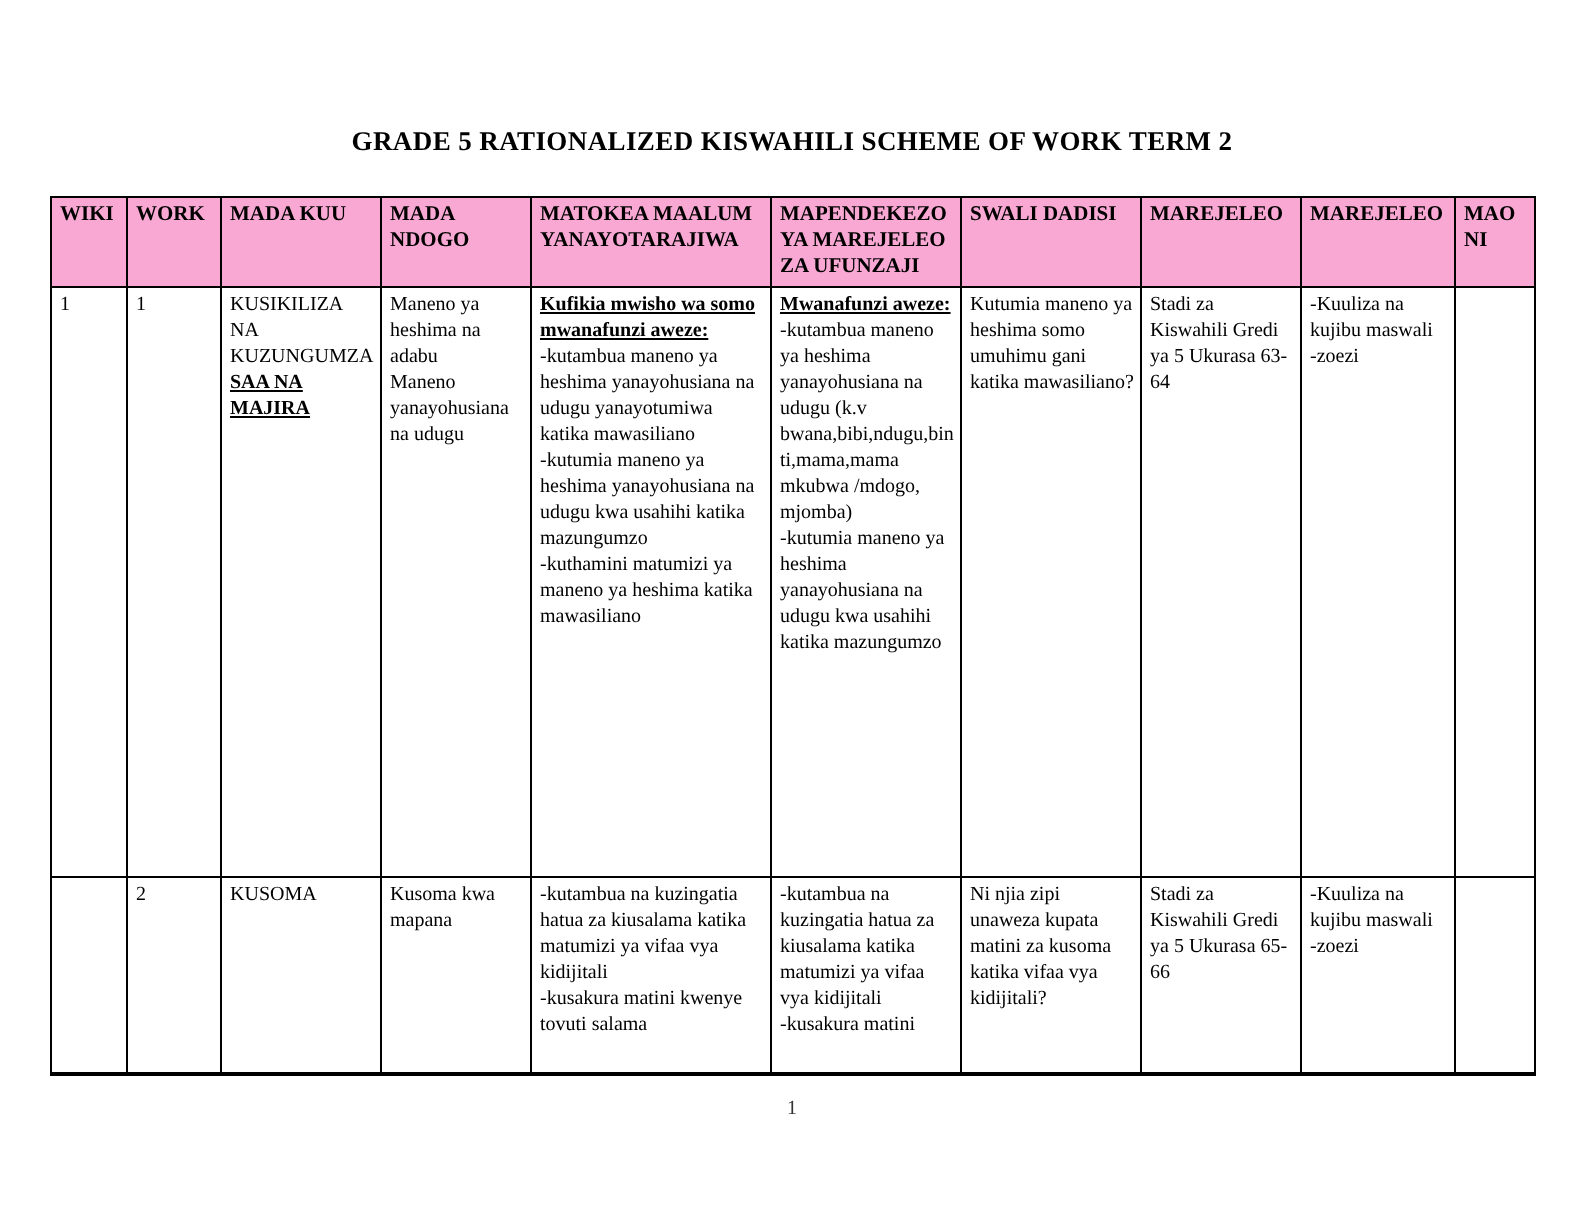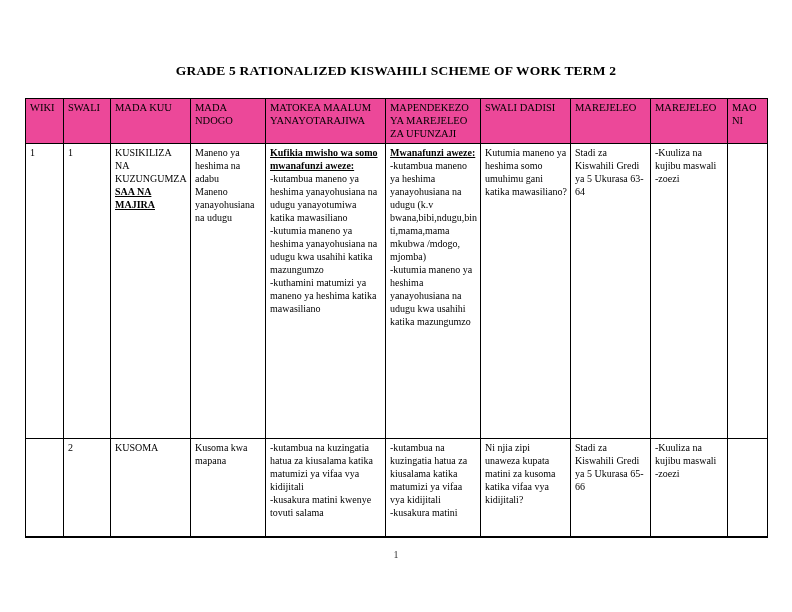--- a/index.html
+++ b/index.html
@@ -43,22 +43,22 @@
     text-align: left;
     padding: 2px 3px 2px 4px;
     font-size: 10px;
     line-height: 13px;
     overflow-wrap: break-word;
     word-wrap: break-word;
     white-space: pre-line;
     overflow: hidden;
   }
   table.sow th {
-    background: #ec4899;
-    font-weight: normal;
+    background: #f9a8d4;
+    font-weight: bold;
     font-size: 10.5px;
     height: 40px;
   }
   tr.row-1 td { height: 290px; }
   tr.row-2 td { height: 93px; }
   .bold { font-weight: bold; text-decoration: underline; }
   .page-number {
     position: absolute;
     top: 549px;
     left: 0;
@@ -84,21 +84,21 @@
       <col style="width:120px">
       <col style="width:95px">
       <col style="width:90px">
       <col style="width:80px">
       <col style="width:77px">
       <col style="width:40px">
     </colgroup>
     <thead>
       <tr>
         <th>WIKI</th>
-        <th>SWALI</th>
+        <th>WORK</th>
         <th>MADA KUU</th>
         <th>MADA NDOGO</th>
         <th>MATOKEA MAALUM YANAYOTARAJIWA</th>
         <th>MAPENDEKEZO YA MAREJELEO ZA UFUNZAJI</th>
         <th>SWALI DADISI</th>
         <th>MAREJELEO</th>
         <th>MAREJELEO</th>
         <th>MAONI</th>
       </tr>
     </thead>

